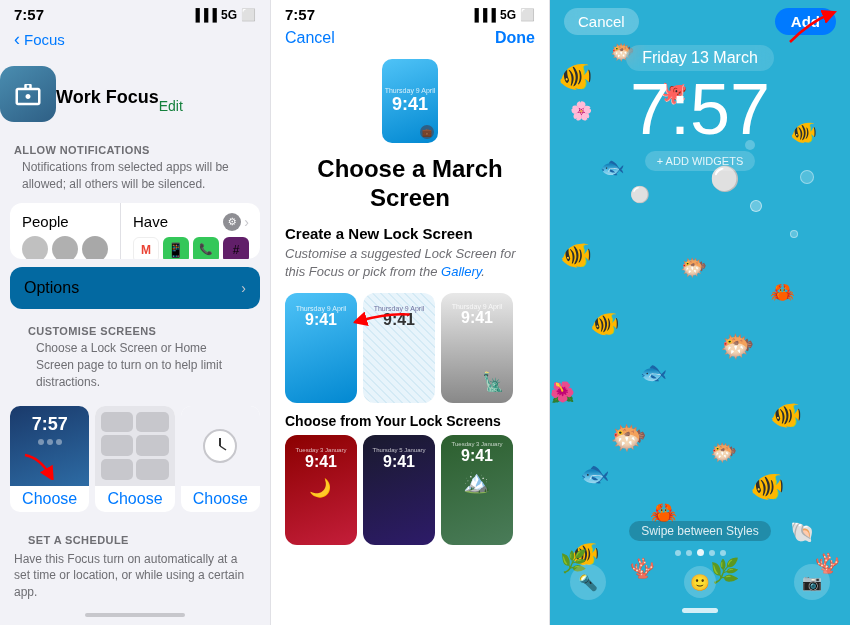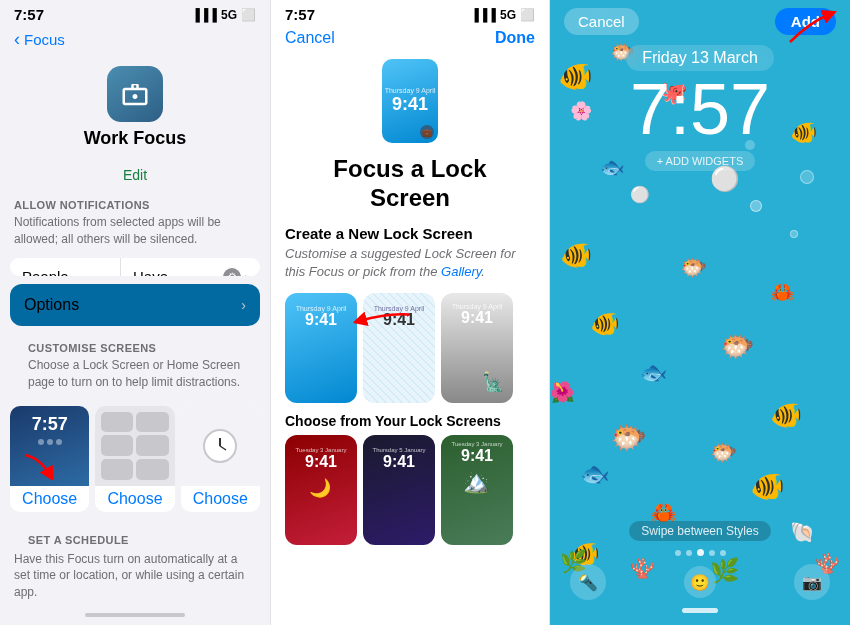--- a/index.html
+++ b/index.html
@@ -42,21 +42,20 @@
       color: #007aff;
       font-size: 15px;
       padding: 4px 14px 8px;
     }
     .back-chevron {
       font-size: 18px;
       color: #007aff;
     }
     .focus-header {
       display: flex;
-      flex-direction: column;
       align-items: center;
       padding: 8px 0 10px;
     }
     .focus-icon {
       width: 56px;
       height: 56px;
       border-radius: 14px;
       background: linear-gradient(145deg, #4a8db0, #2e5f85);
       display: flex;
       align-items: center;
@@ -82,21 +81,21 @@
       font-size: 11px;
       font-weight: 600;
       color: #6e6e73;
       text-transform: uppercase;
       letter-spacing: 0.4px;
       padding: 6px 14px 3px;
     }
     .section-desc {
       font-size: 12px;
       color: #6e6e73;
-      padding: 0 14px 6px;
+      padding: 0 22px 6px;
       line-height: 1.4;
     }
     .notif-row {
       display: flex;
       background: white;
       border-radius: 12px;
       margin: 4px 10px;
       overflow: hidden;
     }
     .notif-cell {
@@ -745,21 +744,21 @@
   </div>
 
   <div class="lockscreen-preview">
     <div class="ls-phone-mini">
       <div class="ls-date-mini">Thursday 9 April</div>
       <div class="ls-time-mini">9:41</div>
       <div class="ls-icon-badge">💼</div>
     </div>
   </div>
 
-  <div class="choose-title">Focus a Lock Screen</div>
+  <div class="choose-title">Choose a March Screen</div>
 
   <div class="create-new-section">
     <div class="create-new-title">Create a New Lock Screen</div>
     <div class="create-new-desc">
       <span>Customise a suggested Lock Screen for this Focus or pick from the </span><span class="gallery-link">Gallery</span><span>.</span>
     </div>
   </div>
 
   <div class="lockscreen-options">
 

